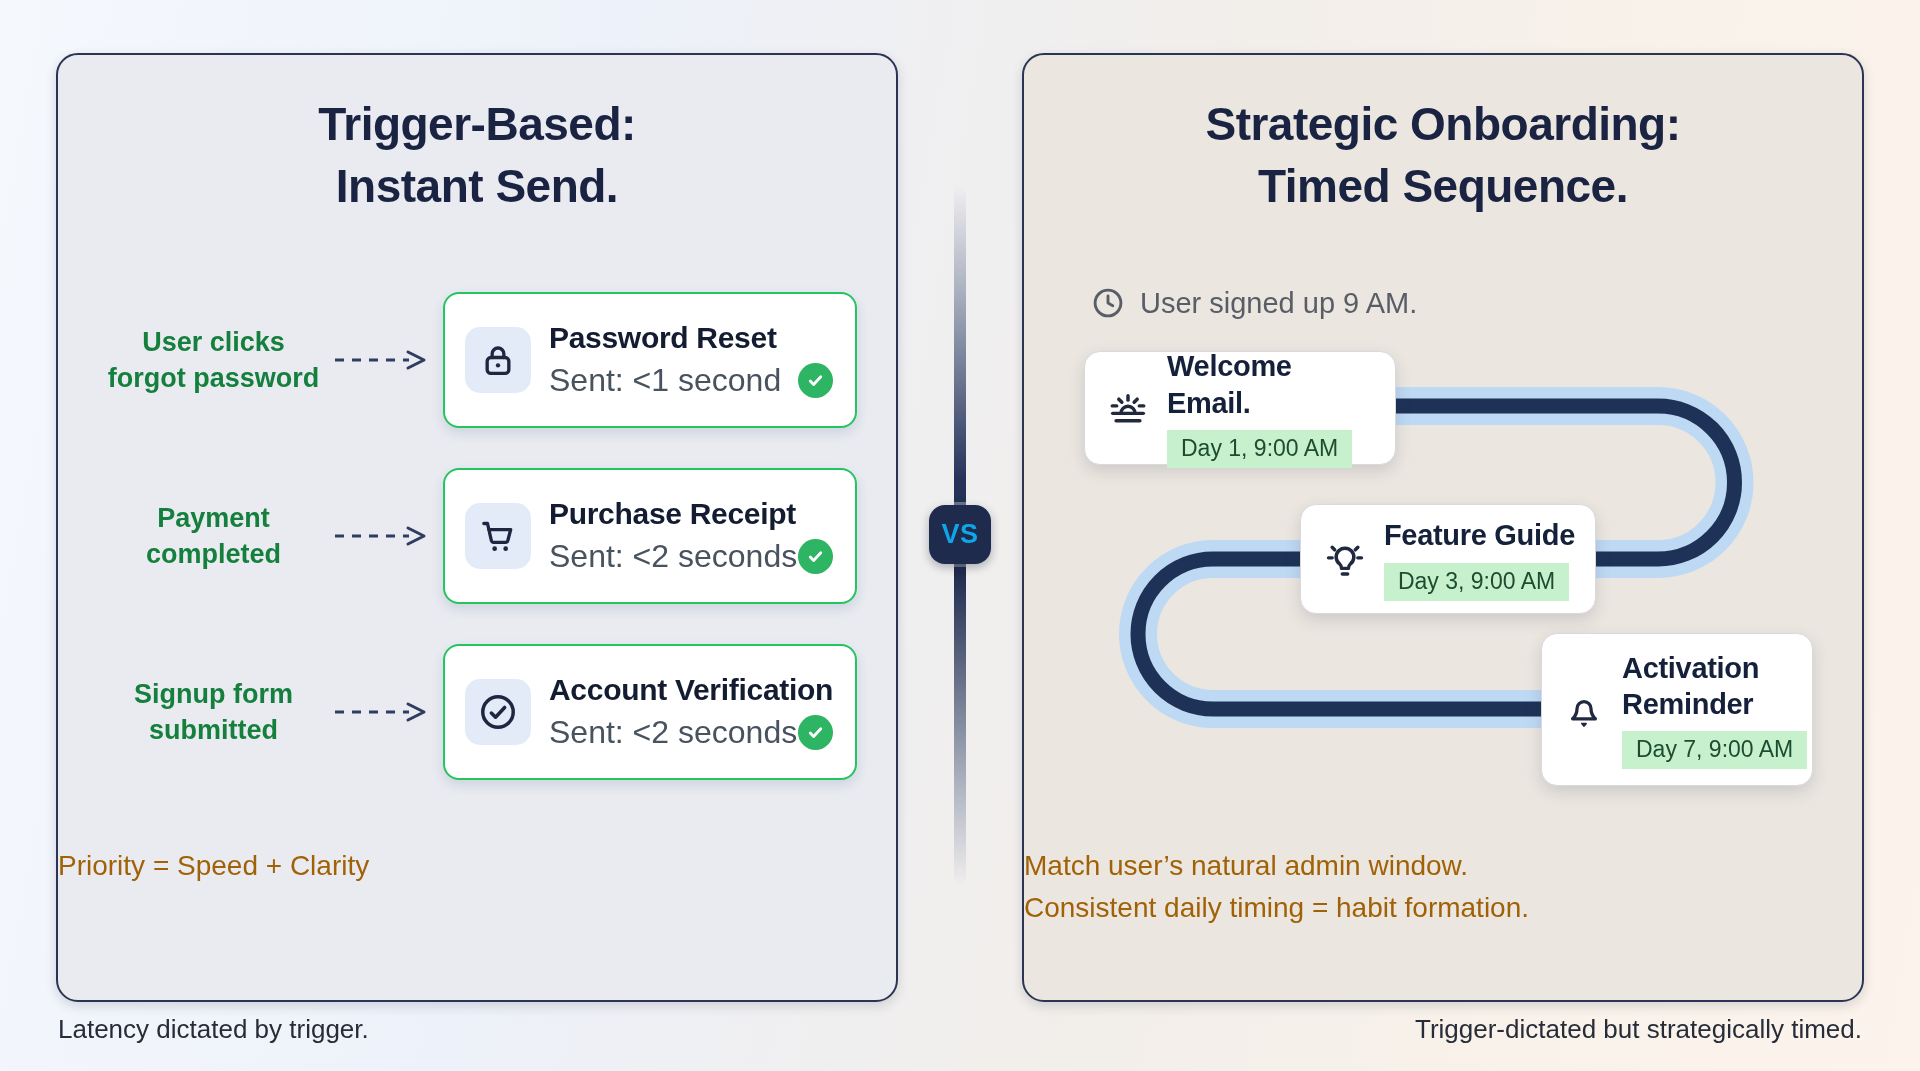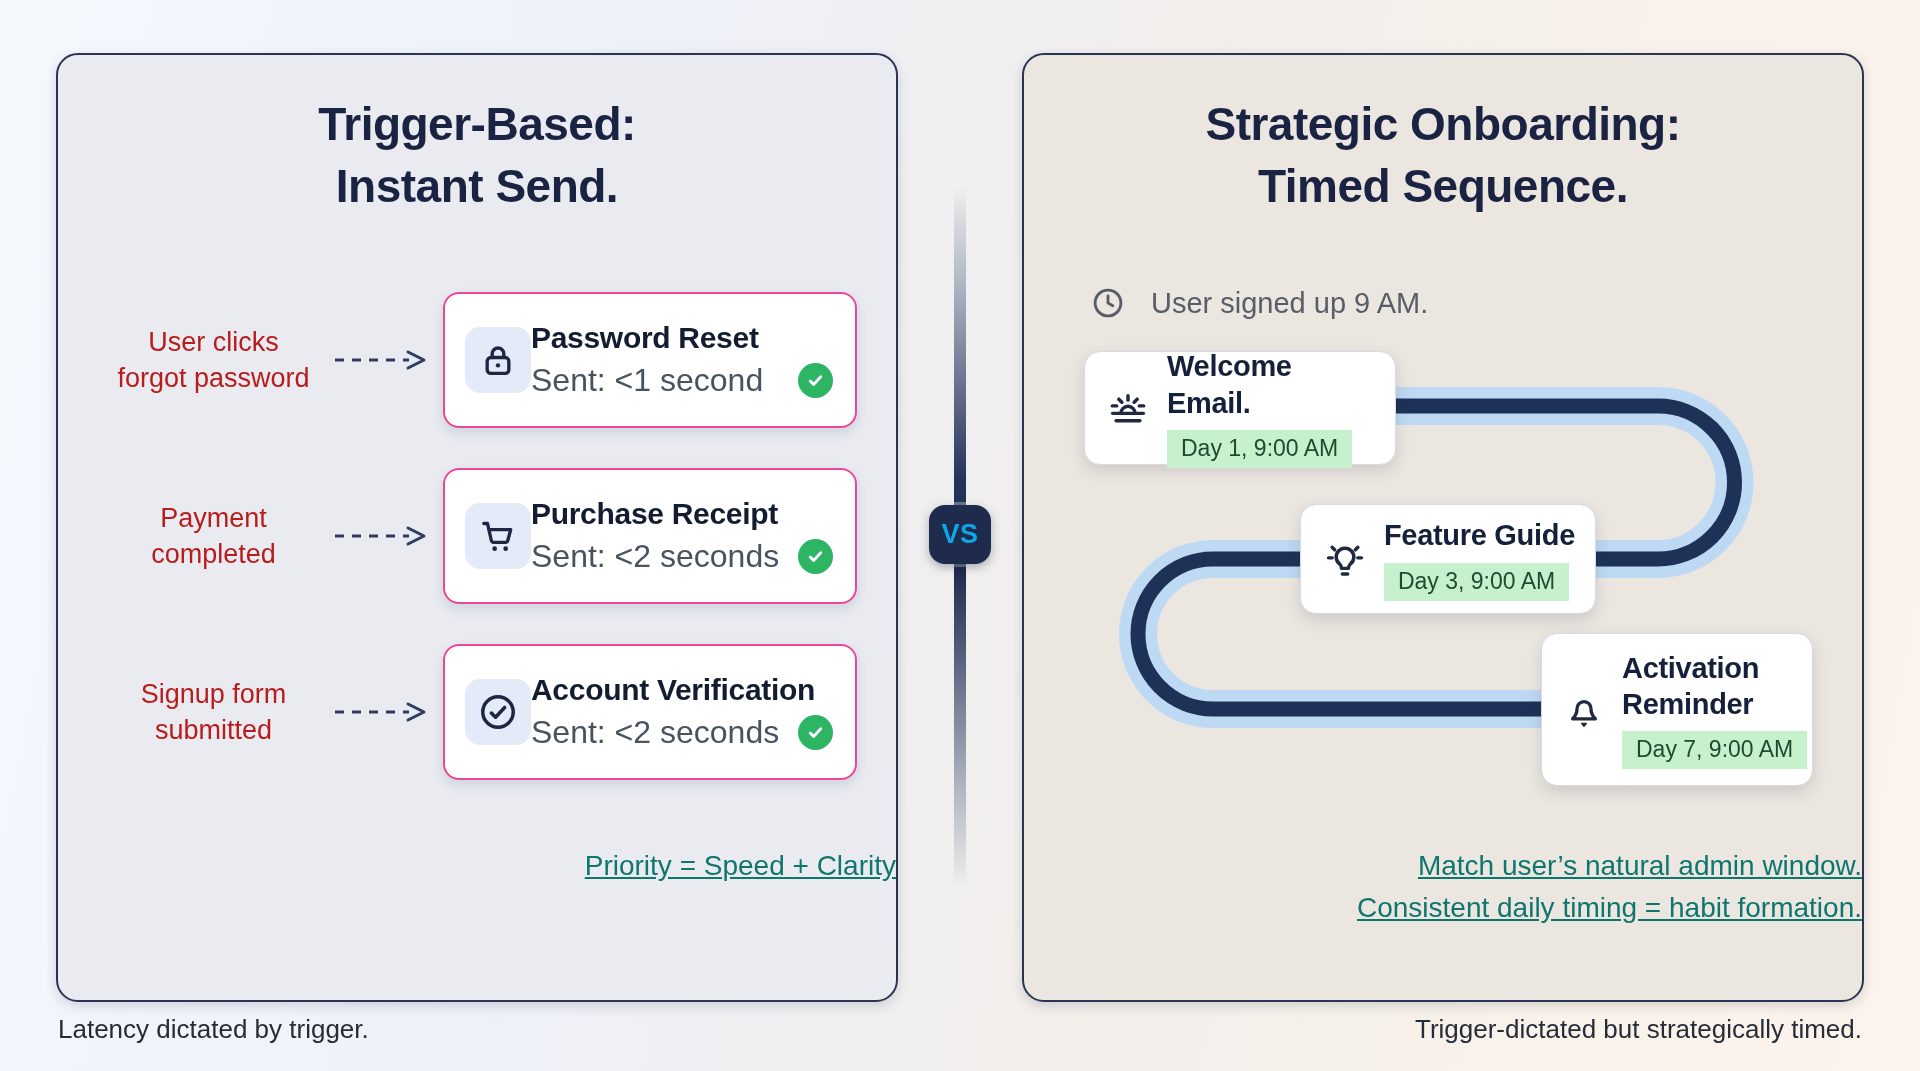--- a/index.html
+++ b/index.html
@@ -43,36 +43,37 @@
     align-items: center;
   }
   .row-1 { top: 237px; }
   .row-2 { top: 413px; }
   .row-3 { top: 589px; }
 
   .trigger-label {
     width: 235px;
     text-align: center;
     font-size: 27px;
-    font-weight: 400;
-    color: #b91c1c;
+    font-weight: 700;
+    color: #15803d;
     line-height: 1.35;
     flex-shrink: 0;
   }
   .arrow-wrap { width: 100px; height: 26px; margin: 0 10px 0 2px; flex-shrink: 0; }
 
   .event-card {
     width: 414px;
     height: 136px;
     background: #ffffff;
-    border: 2px solid #ec4899;
+    border: 2px solid #22c55e;
     border-radius: 16px;
     box-shadow: 0 5px 12px rgba(45,65,105,0.14);
     display: flex;
     align-items: center;
+    gap: 18px;
     padding: 0 22px 0 20px;
     flex-shrink: 0;
   }
   .icon-tile {
     width: 66px; height: 66px;
     border-radius: 15px;
     background: #e3eaf8;
     display: flex; align-items: center; justify-content: center;
     flex-shrink: 0;
   }
@@ -91,34 +92,33 @@
     width: 35px; height: 35px; border-radius: 50%;
     background: #2db563;
     display: flex; align-items: center; justify-content: center;
     flex-shrink: 0;
   }
 
   .panel-summary {
     position: absolute;
     left: 0; right: 0;
     top: 790px;
-    text-align: right;
+    text-align: left;
     font-size: 28px;
-    color: #0f766e;
+    color: #a16207;
     line-height: 1.5;
-    text-decoration: underline;
   }
 
   
   .signup-row {
     position: absolute;
     left: 66px; top: 230px;
     display: flex; align-items: center; gap: 14px;
   }
-  .signup-text { font-size: 29px; color: #585d66; margin-left: 11px; }
+  .signup-text { font-size: 29px; color: #585d66; }
 
   .flow-svg { position: absolute; left: 0; top: 0; width: 842px; height: 949px; }
 
   .step-card {
     position: absolute;
     background: #ffffff;
     border: 1px solid #d9d9de;
     border-radius: 16px;
     box-shadow: 0 6px 16px rgba(50,55,70,0.16);
     display: flex;

